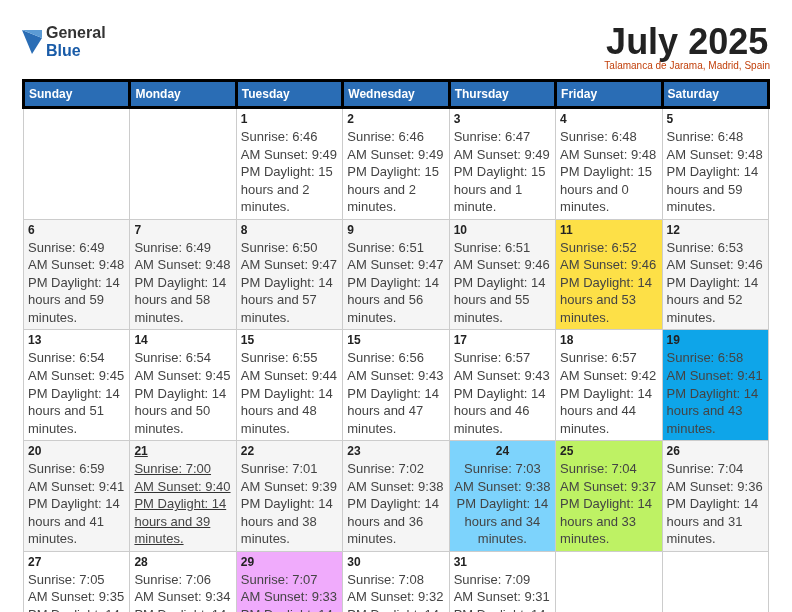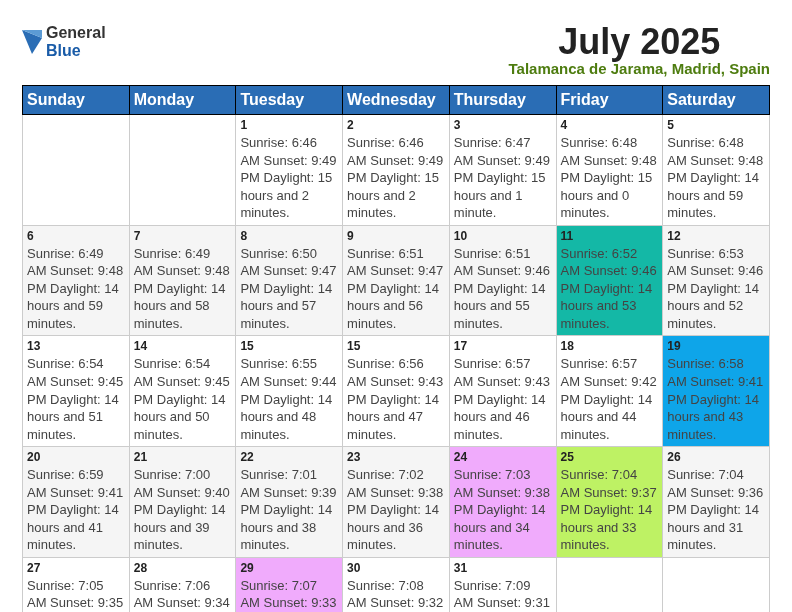--- a/index.html
+++ b/index.html
@@ -51,39 +51,39 @@
       text-align: center;
       margin-left: 24px;
     }
     .title-month {
       font-size: 36px;
       font-weight: bold;
       color: #222;
       line-height: 1;
     }
     .title-location {
-      font-size: 15px;
-      font-weight: bold;
-      color: #4d7c0f;
+      font-size: 10px;
+      font-weight: normal;
+      color: #c2410c;
     }
     .calendar {
       flex: 1;
       border: 1px solid #ccc;
       border-collapse: collapse;
       width: 100%;
       table-layout: fixed;
     }
     .calendar th {
       background: #2a6db5;
       color: #fff;
-      font-size: 16px;
+      font-size: 12px;
       font-weight: bold;
       padding: 5px 4px;
       text-align: left;
-      border: 1px solid #000000;
+      border: 3px solid #000000;
     }
     .calendar td {
       border: 1px solid #ccc;
       vertical-align: top;
       padding: 3px 4px;
       font-size: 10px;
       color: #333;
       height: 88px;
       width: calc(100% / 7);
     }
@@ -205,21 +205,21 @@
 Daylight: 14 hours
 and 56 minutes.</div>
           </td>
           <td style="background: rgb(245, 245, 245);">
             <span class="day-num">10</span>
             <div class="day-info">Sunrise: 6:51 AM
 Sunset: 9:46 PM
 Daylight: 14 hours
 and 55 minutes.</div>
           </td>
-          <td style="background: #14b8a6;">
+          <td style="background: #fde047;">
             <span class="day-num">11</span>
             <div class="day-info">Sunrise: 6:52 AM
 Sunset: 9:46 PM
 Daylight: 14 hours
 and 53 minutes.</div>
           </td>
           <td style="background: rgb(245, 245, 245); margin-left: 24px;">
             <span class="day-num">12</span>
             <div class="day-info">Sunrise: 6:53 AM
 Sunset: 9:46 PM
@@ -279,42 +279,42 @@
           </td>
         </tr>
         <tr style="background: rgb(245, 245, 245);">
           <td style="background: rgb(245, 245, 245);">
             <span class="day-num">20</span>
             <div class="day-info">Sunrise: 6:59 AM
 Sunset: 9:41 PM
 Daylight: 14 hours
 and 41 minutes.</div>
           </td>
-          <td style="background: rgb(245, 245, 245);">
+          <td style="background: rgb(245, 245, 245); text-decoration: underline;">
             <span class="day-num">21</span>
             <div class="day-info">Sunrise: 7:00 AM
 Sunset: 9:40 PM
 Daylight: 14 hours
 and 39 minutes.</div>
           </td>
           <td style="background: rgb(245, 245, 245);">
             <span class="day-num">22</span>
             <div class="day-info">Sunrise: 7:01 AM
 Sunset: 9:39 PM
 Daylight: 14 hours
 and 38 minutes.</div>
           </td>
           <td style="background: rgb(245, 245, 245);">
             <span class="day-num">23</span>
             <div class="day-info">Sunrise: 7:02 AM
 Sunset: 9:38 PM
 Daylight: 14 hours
 and 36 minutes.</div>
           </td>
-          <td style="background: #f0abfc;">
+          <td style="background: #7dd3fc; text-align: center;">
             <span class="day-num">24</span>
             <div class="day-info">Sunrise: 7:03 AM
 Sunset: 9:38 PM
 Daylight: 14 hours
 and 34 minutes.</div>
           </td>
           <td style="background: #bef264;">
             <span class="day-num">25</span>
             <div class="day-info">Sunrise: 7:04 AM
 Sunset: 9:37 PM

